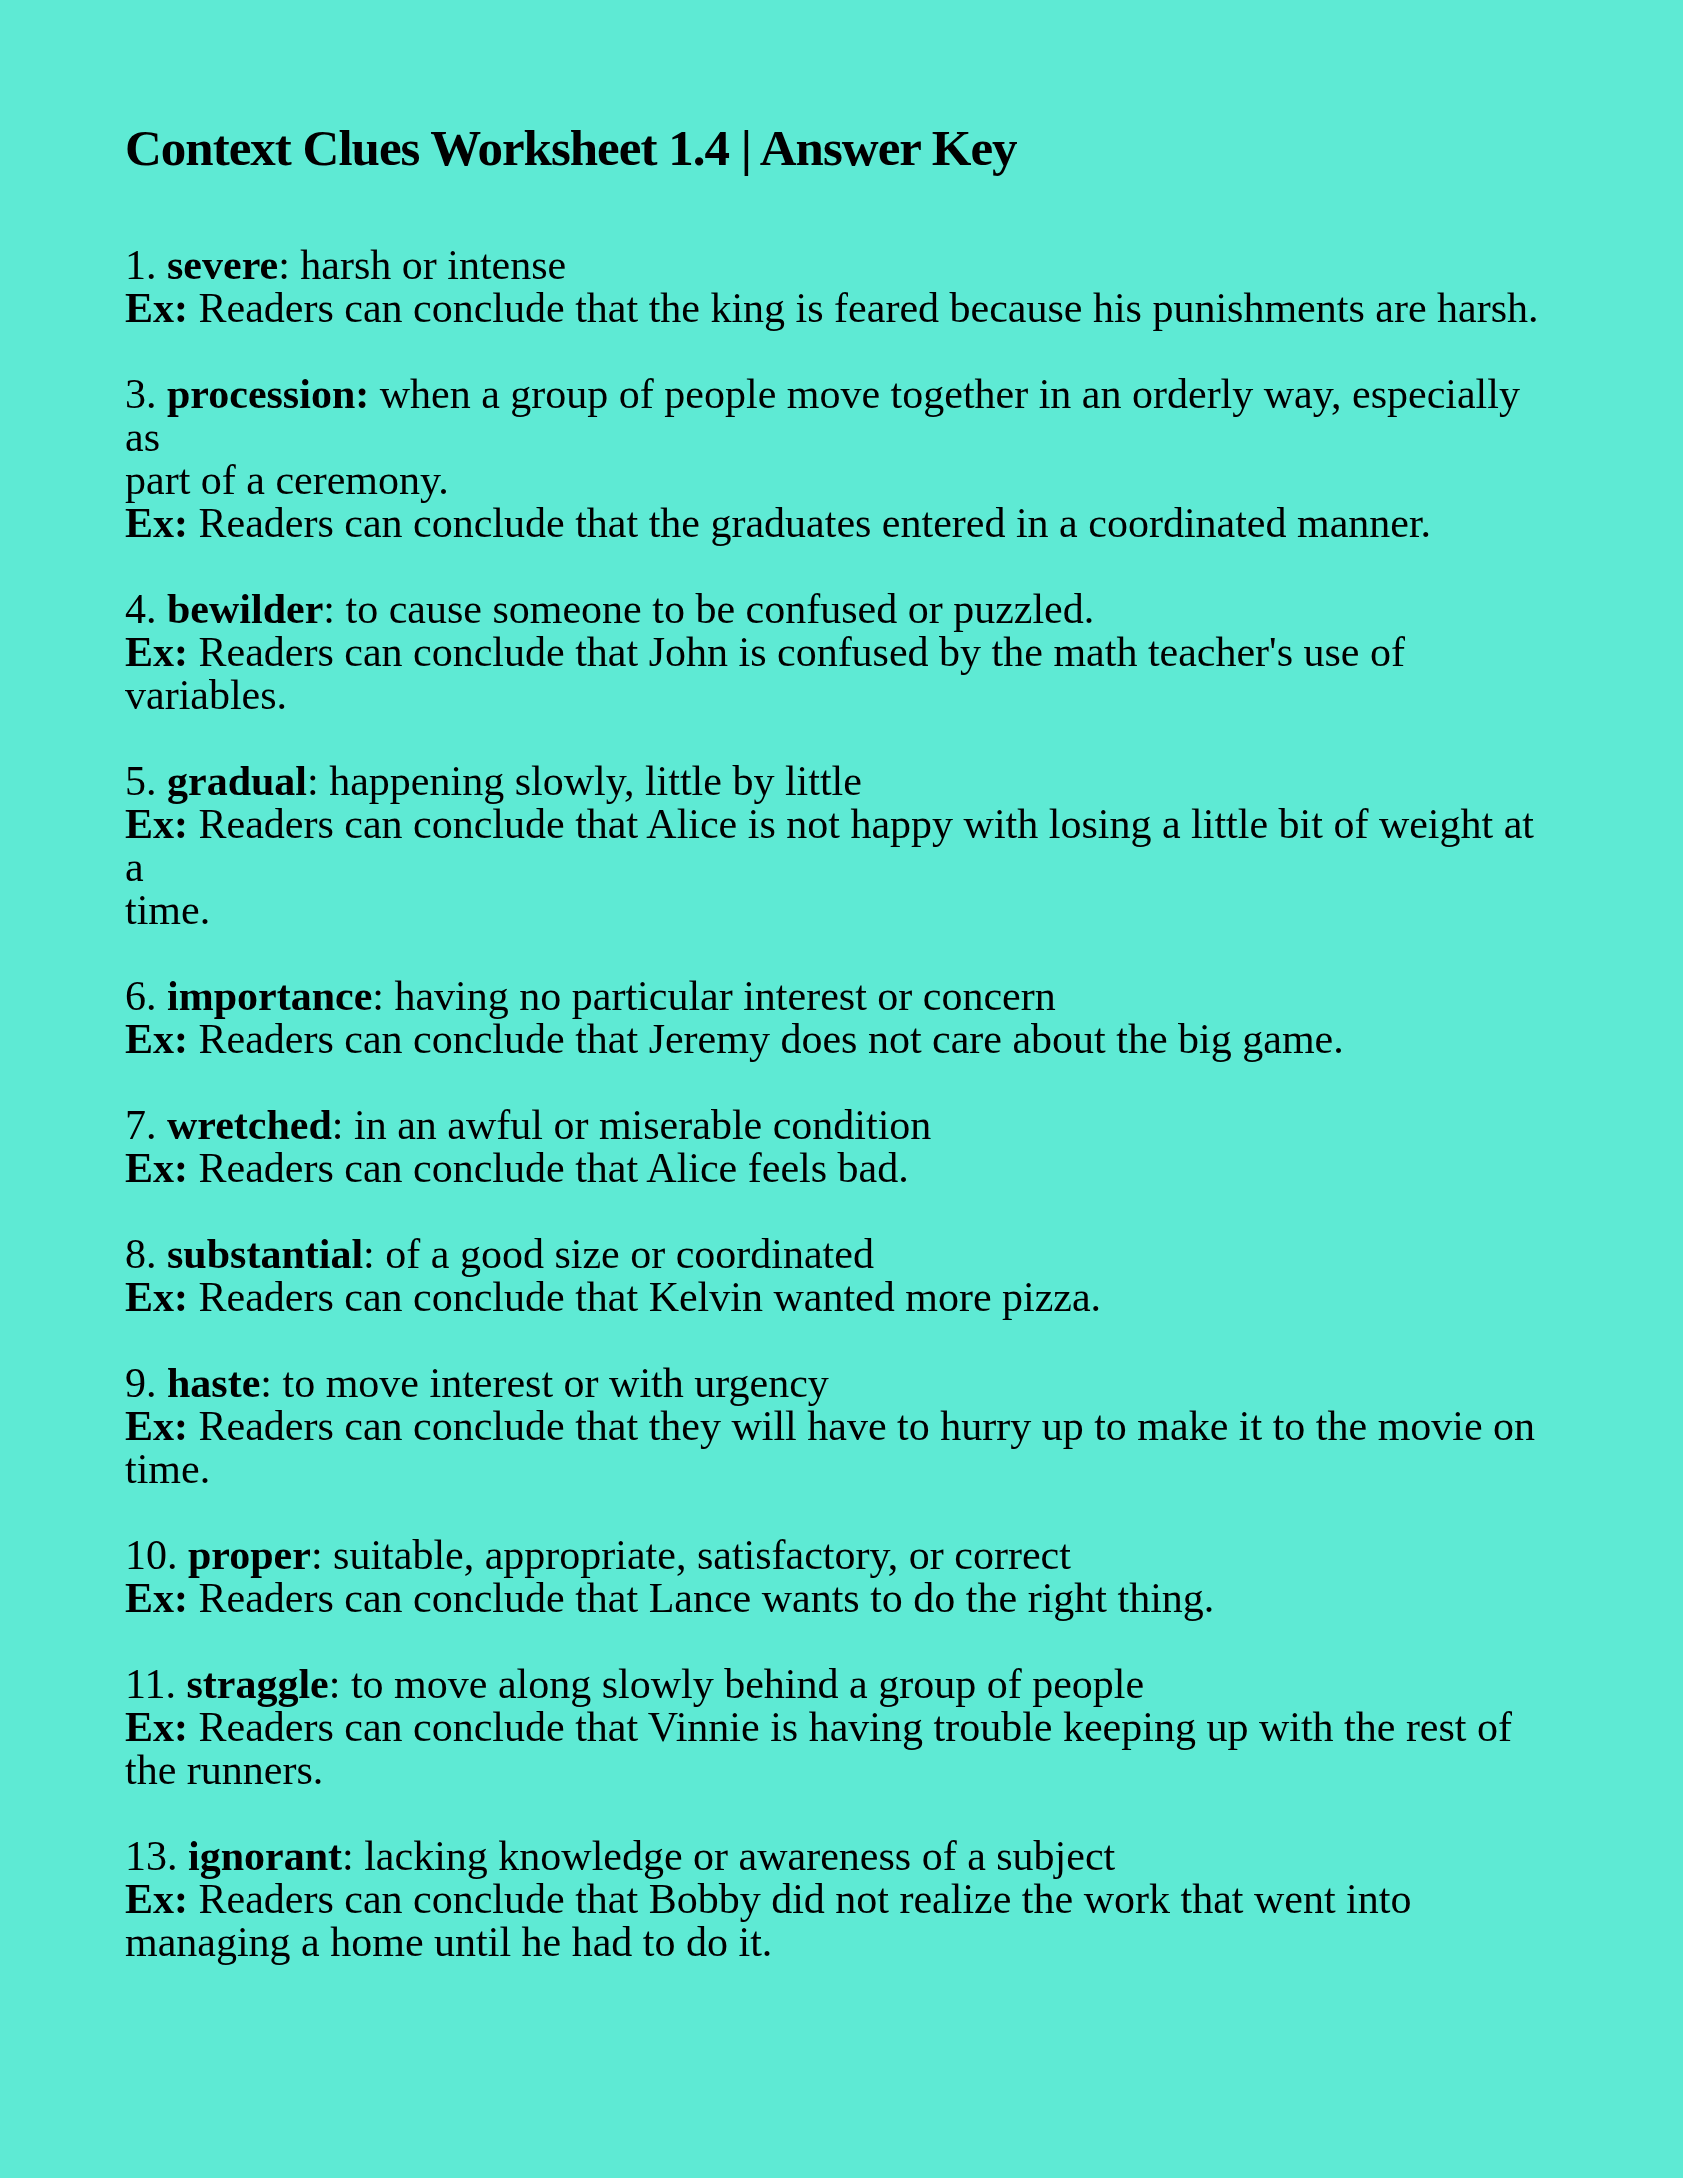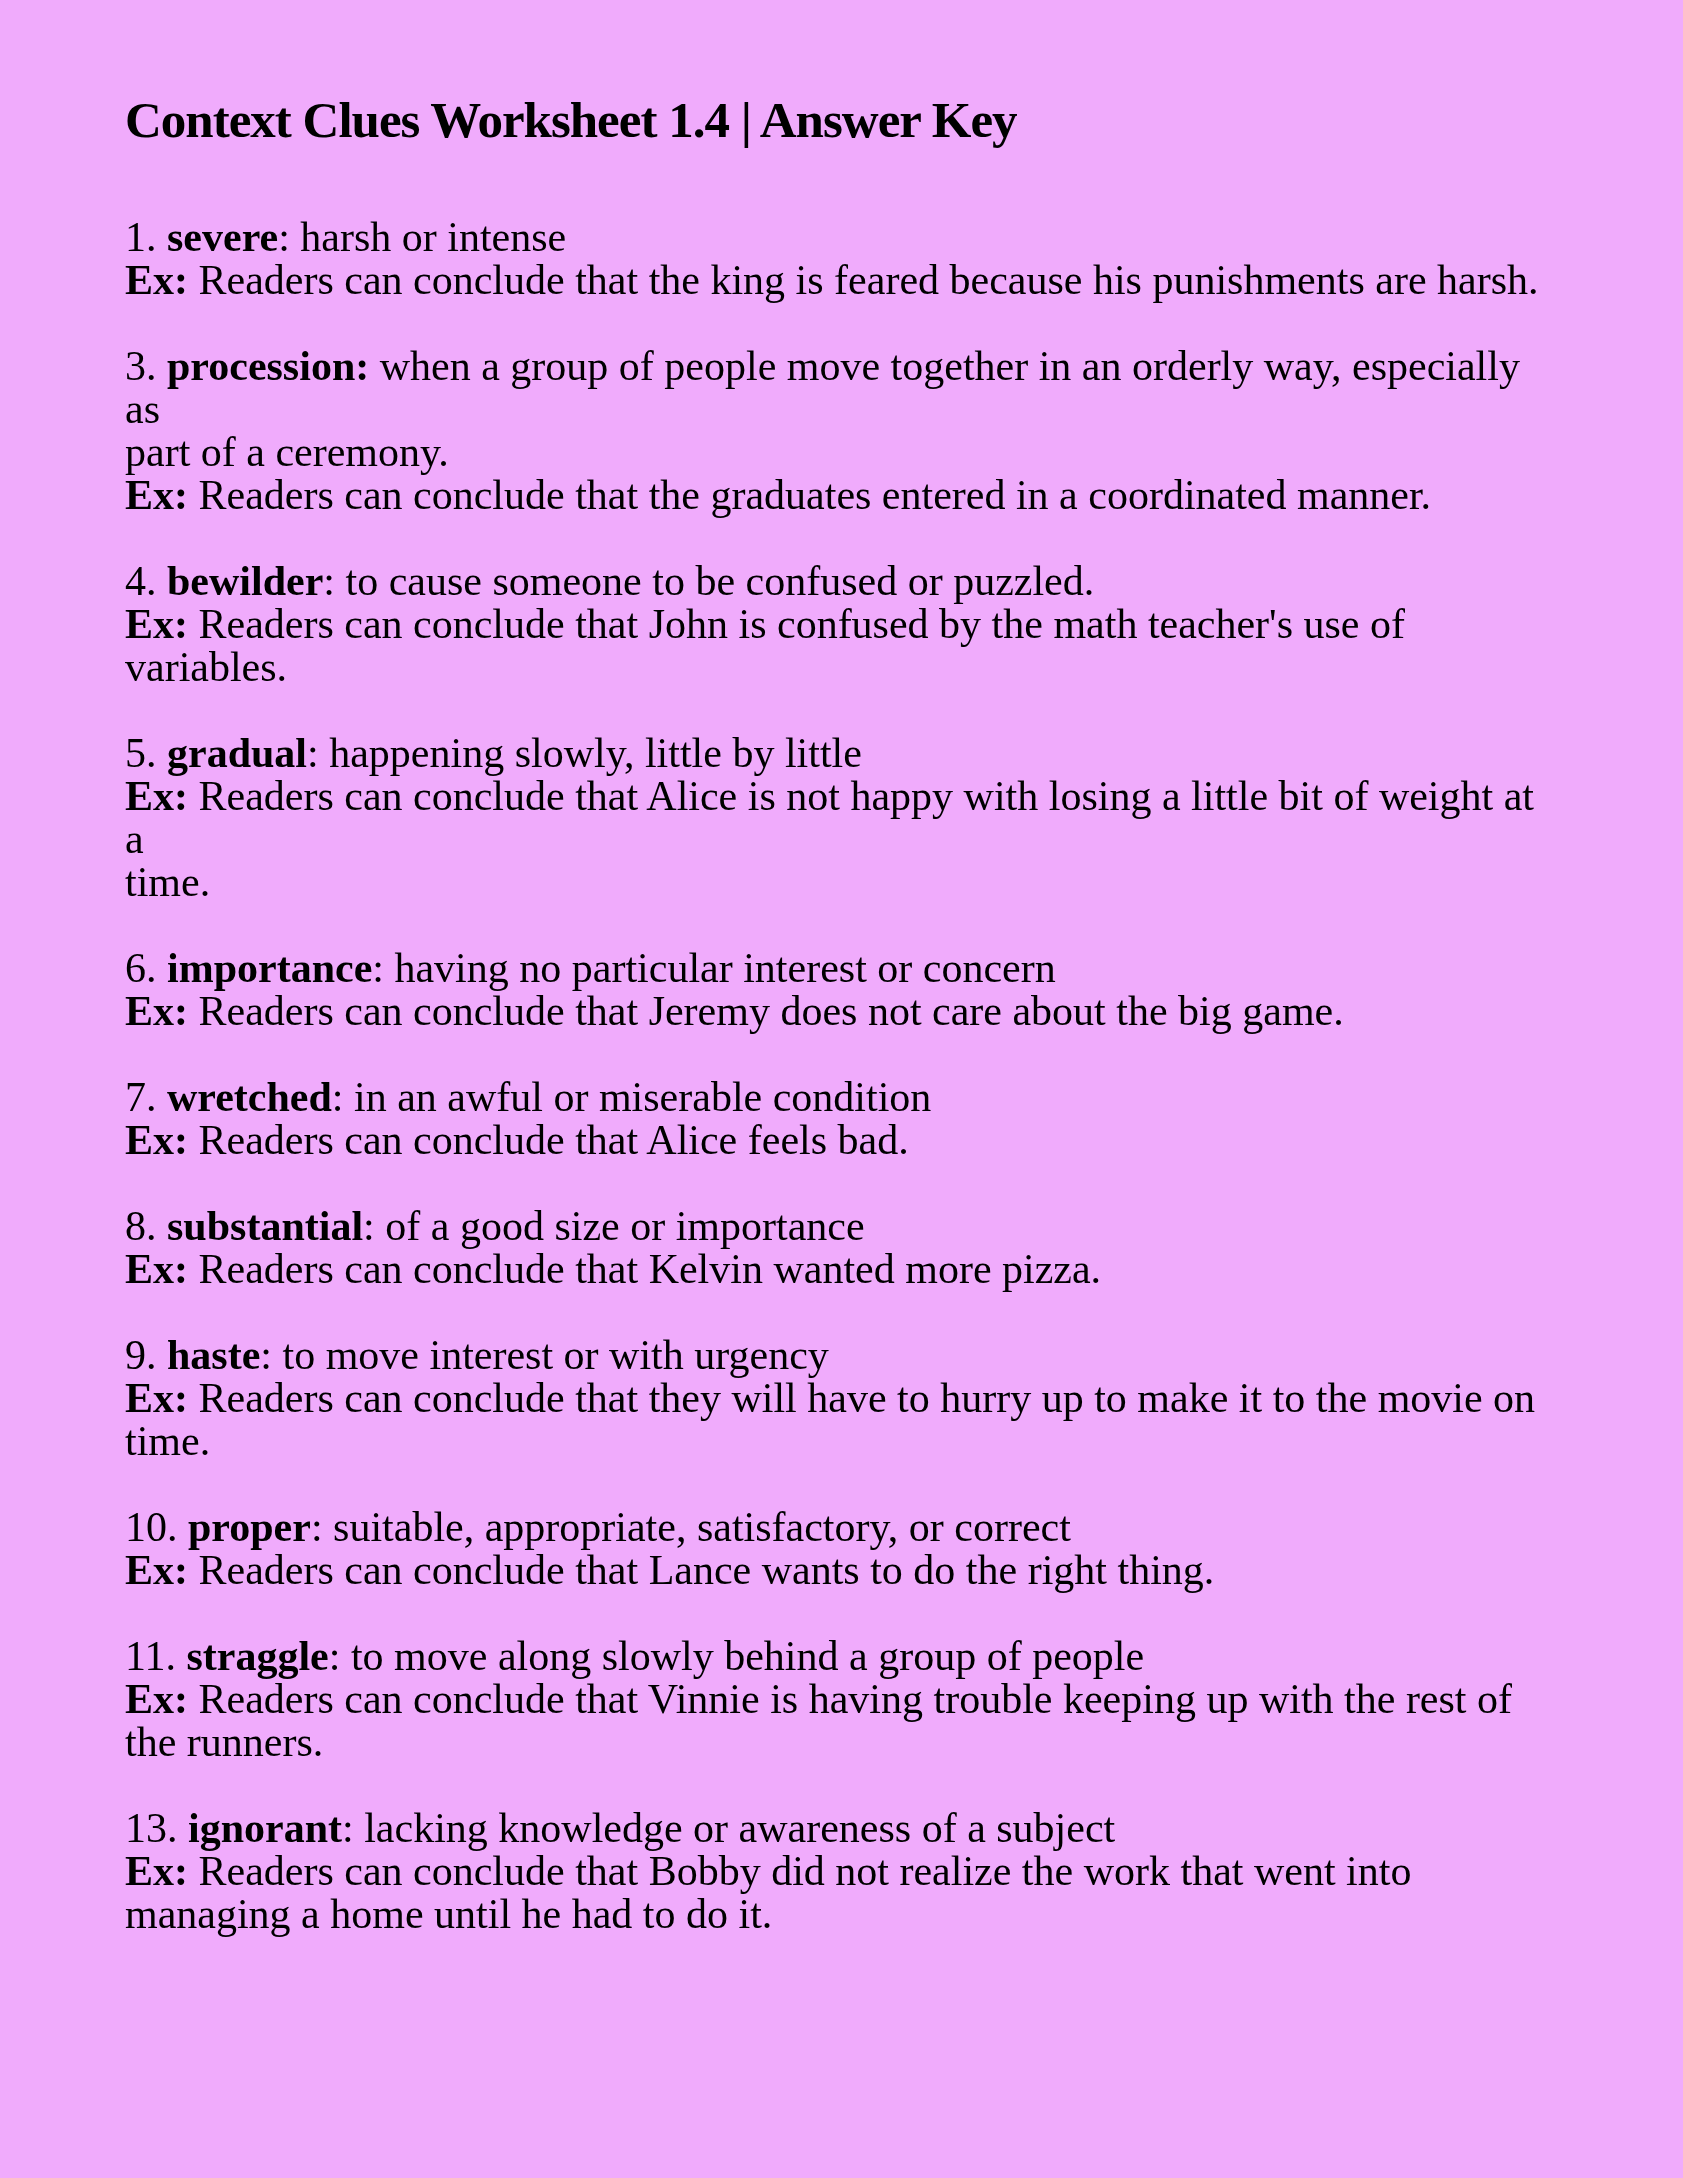--- a/index.html
+++ b/index.html
@@ -14,23 +14,23 @@
     font-family: "Liberation Serif", serif;
     color: #000000;
     overflow: hidden;
   }
   .page {
     position: absolute;
     top: 0;
     left: 0;
     width: 1683px;
     height: 2178px;
-    background: #f0abfc;
+    background: #5eead4;
     box-sizing: border-box;
-    padding: 92px 139px 0 125px;
+    padding: 120px 139px 0 125px;
   }
   .doc-title {
     font-size: 51px;
     font-weight: bold;
     line-height: 57px;
     margin: 0 0 67px 0;
     letter-spacing: -1px;
     white-space: nowrap;
   }
   .item {
@@ -62,21 +62,21 @@
   <p class="item"><span>4.</span> <span class="bold">bewilder</span><span class="wrap">: to cause someone to be confused or puzzled.</span><br><span class="bold">Ex:</span> <span class="wrap">Readers can conclude that John is confused by the math teacher's use of
 variables.</span></p>
 
   <p class="item"><span>5.</span> <span class="bold">gradual</span><span class="wrap">: happening slowly, little by little</span><br><span class="bold">Ex:</span> <span class="wrap">Readers can conclude that Alice is not happy with losing a little bit of weight at a
 time.</span></p>
 
   <p class="item"><span>6.</span> <span class="bold">importance</span><span class="wrap">: having no particular interest or concern</span><br><span class="bold">Ex:</span> <span class="wrap">Readers can conclude that Jeremy does not care about the big game.</span></p>
 
   <p class="item"><span>7.</span> <span class="bold">wretched</span><span class="wrap">: in an awful or miserable condition</span><br><span class="bold">Ex:</span> <span class="wrap">Readers can conclude that Alice feels bad.</span></p>
 
-  <p class="item"><span>8.</span> <span class="bold">substantial</span><span class="wrap">: of a good size or importance</span><br><span class="bold">Ex:</span> <span class="wrap">Readers can conclude that Kelvin wanted more pizza.</span></p>
+  <p class="item"><span>8.</span> <span class="bold">substantial</span><span class="wrap">: of a good size or coordinated</span><br><span class="bold">Ex:</span> <span class="wrap">Readers can conclude that Kelvin wanted more pizza.</span></p>
 
   <p class="item"><span>9.</span> <span class="bold">haste</span><span class="wrap">: to move interest or with urgency</span><br><span class="bold">Ex:</span> <span class="wrap">Readers can conclude that they will have to hurry up to make it to the movie on
 time.</span></p>
 
   <p class="item"><span>10.</span> <span class="bold">proper</span><span class="wrap">: suitable, appropriate, satisfactory, or correct</span><br><span class="bold">Ex:</span> <span class="wrap">Readers can conclude that Lance wants to do the right thing.</span></p>
 
   <p class="item"><span>11.</span> <span class="bold">straggle</span><span class="wrap">: to move along slowly behind a group of people</span><br><span class="bold">Ex:</span> <span class="wrap">Readers can conclude that Vinnie is having trouble keeping up with the rest of
 the runners.</span></p>
 
   <p class="item"><span>13.</span> <span class="bold">ignorant</span><span class="wrap">: lacking knowledge or awareness of a subject</span><br><span class="bold">Ex:</span> <span class="wrap">Readers can conclude that Bobby did not realize the work that went into

